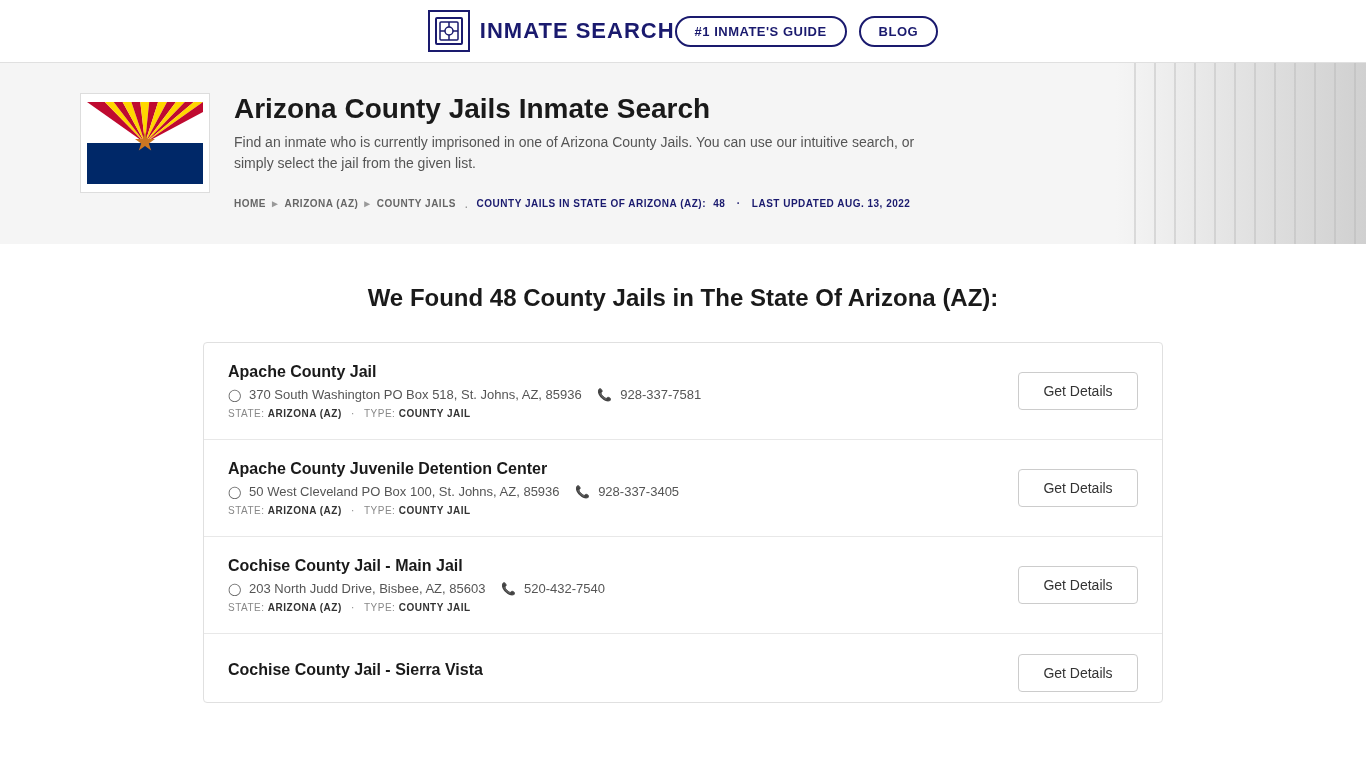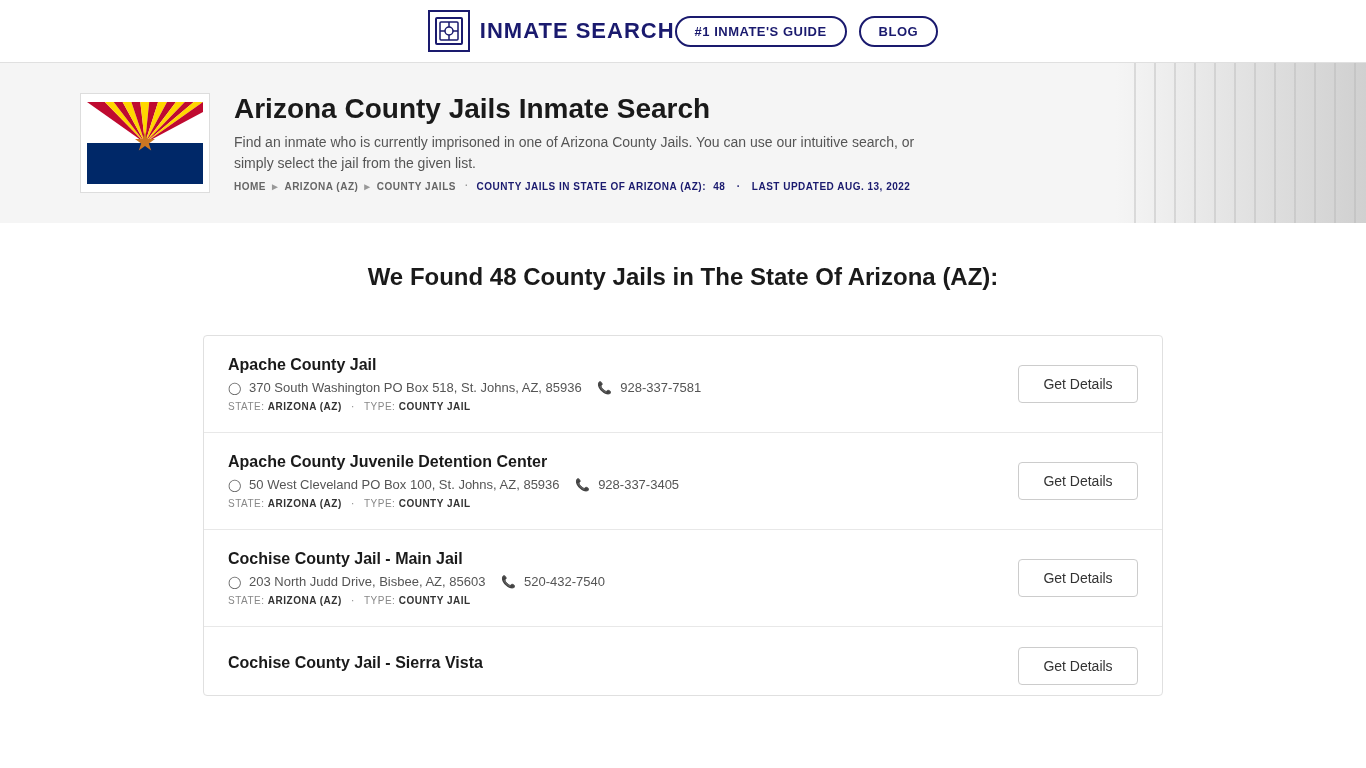--- a/index.html
+++ b/index.html
@@ -109,21 +109,21 @@
       font-size: 28px;
       font-weight: bold;
       color: #1a1a1a;
       margin-bottom: 7px;
     }
     .hero-desc {
       font-size: 14px;
       color: #555;
       max-width: 700px;
       line-height: 1.5;
-      margin-bottom: 2px;
+      margin-bottom: 24px;
     }
     .breadcrumb {
       display: flex;
       align-items: center;
       gap: 4px;
       font-size: 10px;
       font-weight: bold;
       color: #666;
       letter-spacing: 0.5px;
       text-transform: uppercase;
@@ -151,21 +151,21 @@
     .main {
       max-width: 1000px;
       margin: 0 auto;
       padding: 40px 20px;
     }
     .section-title {
       text-align: center;
       font-size: 24px;
       font-weight: bold;
       color: #1a1a1a;
-      margin-bottom: 44px;
+      margin-bottom: 30px;
     }
 
     
     .jail-list {
       border: 1px solid #e0e0e0;
       border-radius: 4px;
       background: #fff;
     }
     .jail-item {
       display: flex;
@@ -280,21 +280,21 @@
         <polygon points="58,41 106.7,0 116,0" fill="#FFD700"></polygon>
         <polygon points="58,41 116,0 116,10" fill="#BF0A30"></polygon>
       </g>
 
       <polygon points="58,30 60.4,37 68,37 61.8,41.4 64.2,48.4 58,44 51.8,48.4 54.2,41.4 48,37 55.6,37" fill="#CC7722"></polygon>
     </svg>
   </div>
   <div class="hero-content">
     <h1 class="hero-title">Arizona County Jails Inmate Search</h1>
     <p class="hero-desc">Find an inmate who is currently imprisoned in one of Arizona County Jails. You can use our intuitive search, or simply select the jail from the given list.</p>
-    <div style="display:flex; align-items:flex-end; gap:0; flex-wrap:wrap;">
+    <div style="display:flex; align-items:flex-start; gap:0; flex-wrap:wrap;">
       <div class="breadcrumb">
         <span style="cursor:pointer;">HOME</span>
         <span class="breadcrumb-arrow">►</span>
         <span style="cursor:pointer;">ARIZONA (AZ)</span>
         <span class="breadcrumb-arrow">►</span>
         <span style="cursor:pointer;">COUNTY JAILS</span>
       </div>
       <span class="breadcrumb-divider">·</span>
       <div class="breadcrumb-info">
         <span>COUNTY JAILS IN STATE OF ARIZONA (AZ):</span>

